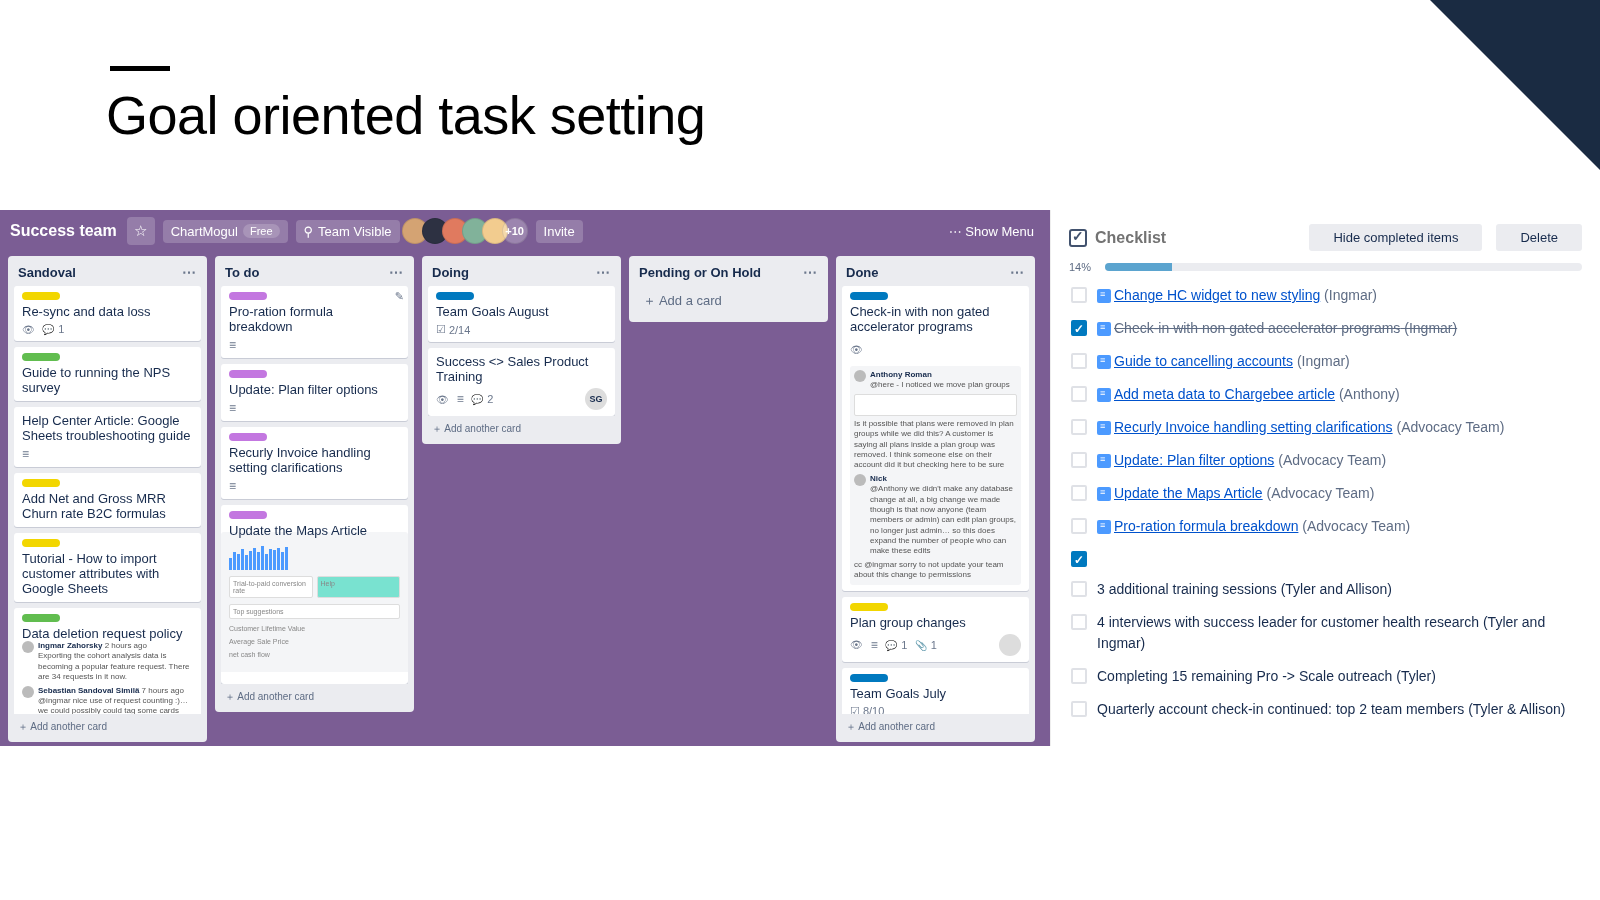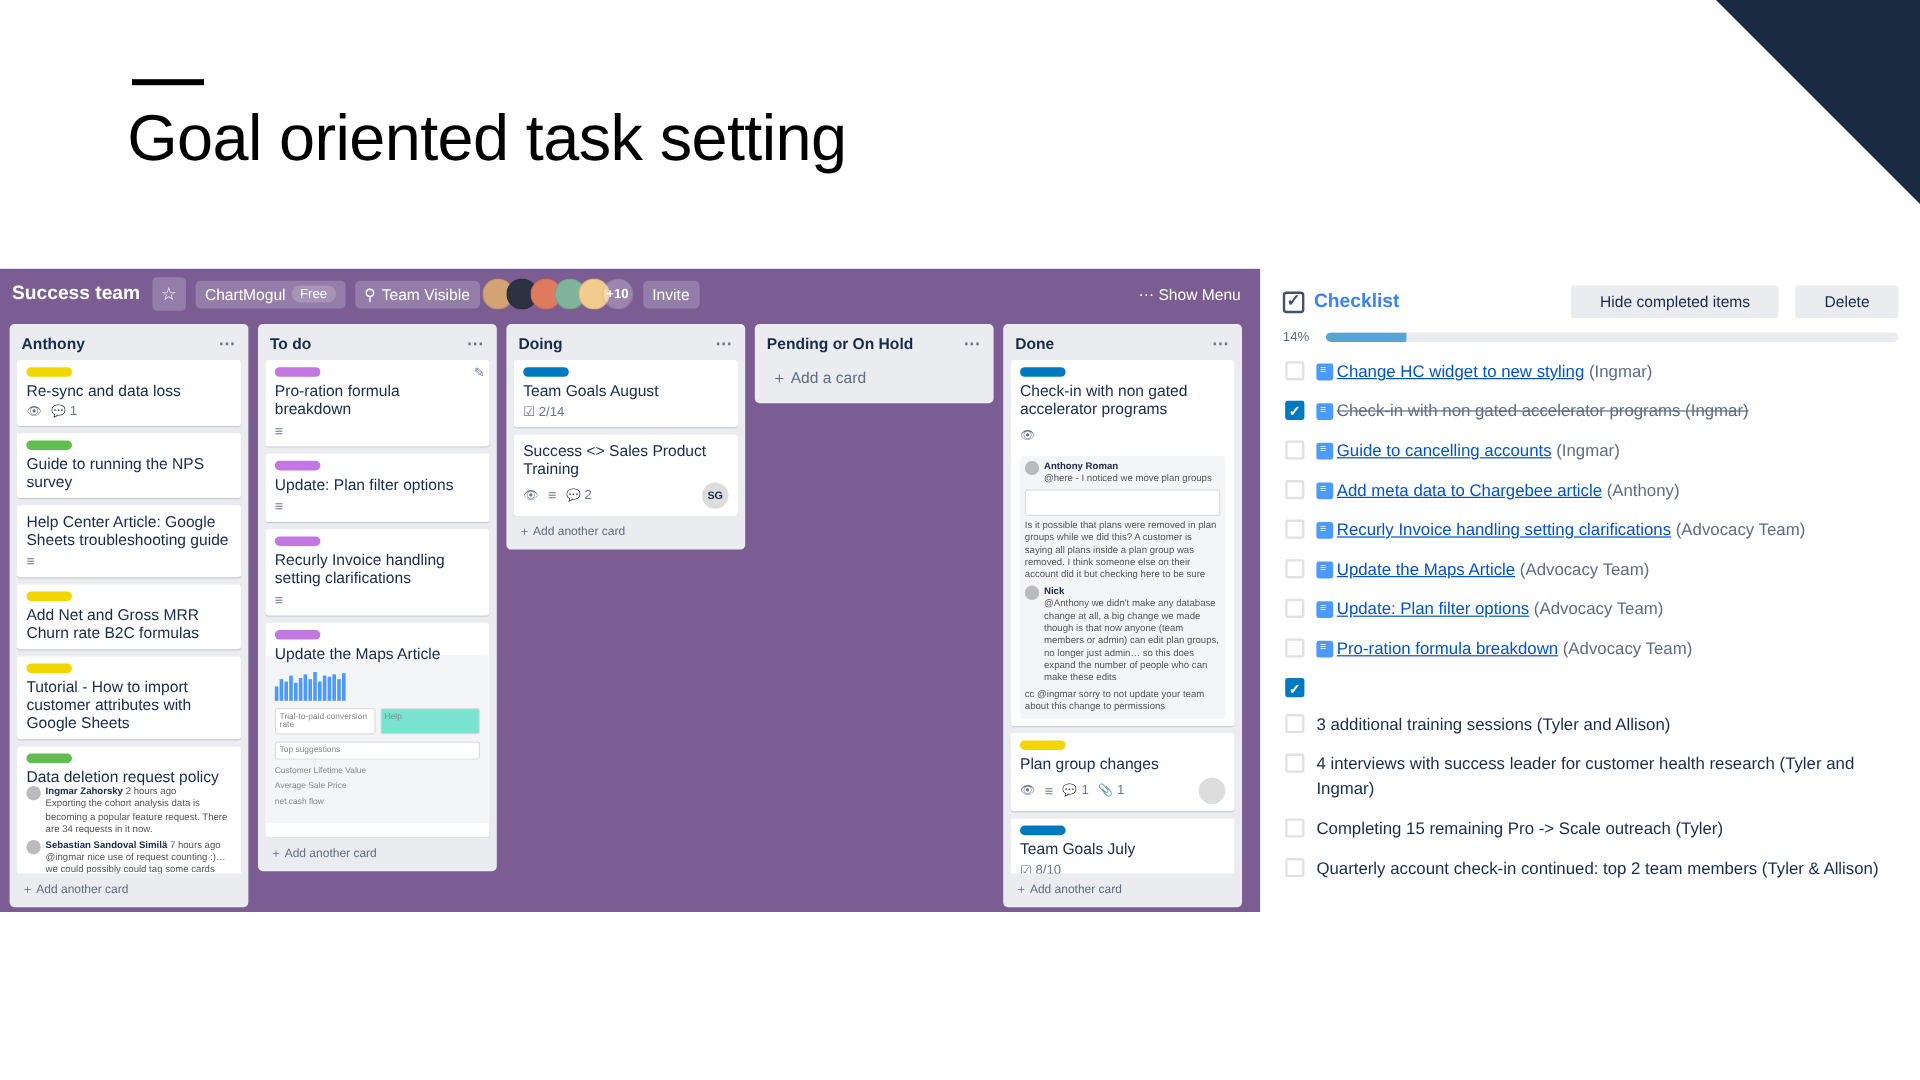--- a/index.html
+++ b/index.html
@@ -1,21 +1,21 @@
 <!DOCTYPE html>
 <html><head>
 <meta charset="utf-8">
 <style>
 * { box-sizing: border-box; margin: 0; padding: 0; font-family: -apple-system, BlinkMacSystemFont, "Segoe UI", Helvetica, Arial, sans-serif; }
 body { width: 1600px; height: 900px; background: #fff; position: relative; overflow: hidden; }
 .corner-triangle { position: absolute; top: 0; right: 0; width: 0; height: 0; border-left: 170px solid transparent; border-top: 170px solid #1a2b42; z-index: 5; }
 .slide-title-bar { position: absolute; top: 66px; left: 110px; width: 60px; height: 5px; background: #000; }
 .slide-title { position: absolute; top: 84px; left: 106px; font-size: 54px; font-weight: 400; color: #000; letter-spacing: -0.5px; }
 
-.app-wrap { position: absolute; top: 224px; left: 0; width: 1600px; height: 536px; display: flex; }
+.app-wrap { position: absolute; top: 210px; left: 0; width: 1600px; height: 536px; display: flex; }
 .trello-board { flex: 0 0 1050px; background: #7b5d94; display: flex; flex-direction: column; }
 .board-header { height: 42px; display: flex; align-items: center; padding: 0 10px; gap: 8px; color: #fff; font-size: 15px; }
 .board-title { font-weight: 700; font-size: 16px; margin-right: 2px; }
 .hdr-btn { background: rgba(255,255,255,0.2); border-radius: 4px; padding: 4px 8px; display: flex; align-items: center; gap: 5px; font-size: 13px; cursor: pointer; }
 .hdr-free { background: rgba(255,255,255,0.18); border-radius: 10px; padding: 1px 7px; font-size: 11px; }
 .star-icon { background: rgba(255,255,255,0.2); border-radius: 4px; width: 28px; height: 28px; display: flex; align-items: center; justify-content: center; cursor: pointer; }
 .avatars { display: flex; align-items: flex-end; }
 .avatar { width: 26px; height: 26px; border-radius: 50%; background: #ccc; border: 1px solid rgba(0,0,0,0.1); margin-left: -6px; display: flex; align-items: center; justify-content: center; font-size: 10px; background-size: cover; }
 .avatar.a1{background:#d4a373;} .avatar.a2{background:#2d3142;} .avatar.a3{background:#e07a5f;} .avatar.a4{background:#81b29a;} .avatar.a5{background:#f2cc8f;}
 .avatar.more { background: rgba(255,255,255,0.25); color:#fff; font-size:11px; font-weight:600;}
@@ -47,21 +47,21 @@
 
 .card-comments { font-size:8px; color:#555; line-height:1.3; }
 .card-comments .c-line { margin-bottom:3px; display:flex; gap:4px; }
 .c-av { width:12px; height:12px; border-radius:50%; background:#bbb; flex-shrink:0;}
 .c-name { font-weight:700; color:#172b4d;}
 
 .checklist-panel { flex: 1; background: #fff; padding: 14px 18px; overflow: hidden; border-left: 1px solid #eee;}
 .cl-header { display: flex; align-items: center; gap: 8px; margin-bottom: 10px; }
 .cl-check-icon { width:18px; height:18px; border:2px solid #42526e; border-radius:3px; position:relative;}
 .cl-check-icon::after { content:"✓"; position:absolute; top:-3px; left:1px; font-size:14px; color:#42526e; font-weight:bold;}
-.cl-title { font-size: 16px; font-weight: 600; color: #3b82f6; flex: 1; }
+.cl-title { font-size: 16px; font-weight: 600; color: #737373; flex: 1; }
 .cl-btn { background: #ebecf0; border-radius: 3px; padding: 6px 24px; font-size: 13px; color: #172b4d; cursor: pointer; margin-left: 6px; }
 .cl-progress-row { display: flex; align-items: center; gap: 8px; margin-bottom: 8px; }
 .cl-pct { font-size: 11px; color: #5e6c84; width: 28px; }
 .cl-bar { flex: 1; height: 8px; background: #ebecf0; border-radius: 4px; overflow: hidden; }
 .cl-fill { height: 100%; background: #5ba4cf; width: 14%; }
 .cl-items { display:flex; flex-direction:column; gap:4px; }
 .cl-item { display: flex; align-items: flex-start; gap: 10px; padding: 4px 2px; font-size: 14px; color: #172b4d; line-height:1.5;}
 .cl-box { width: 16px; height: 16px; border: 2px solid #dfe1e6; border-radius: 2px; flex-shrink: 0; margin-top: 2px; cursor:pointer; position:relative;}
 .cl-box.checked { background: #0079bf; border-color: #0079bf; }
 .cl-box.checked::after { content:"✓"; color:#fff; font-size:12px; position:absolute; top:-2px; left:1px; font-weight:bold;}
@@ -109,21 +109,21 @@
       </div>
       <span class="hdr-btn">Invite</span>
       <div class="spacer"></div>
       <span class="show-menu">⋯ <span>Show Menu</span></span>
     </div>
 
     <div class="lists-row">
 
       <div class="list">
         <div class="list-header">
-          <span>Anthony</span>
+          <span>Sandoval</span>
           <span class="list-menu">⋯</span>
         </div>
         <div class="cards">
           <div class="card">
             <div class="labels">
                 <div class="label yellow"></div>
               </div>
             <div>Re-sync and data loss</div>
             <div class="card-meta">
                 <span class="meta-item eye-ic"></span>
@@ -388,25 +388,25 @@
         <div class="cl-item">
           <div class="cl-box"></div>
           <div class="cl-text"><span class="doc-ic"></span><span class="cl-link">Add meta data to Chargebee article</span><span class="cl-assignee">  (Anthony)</span></div>
         </div>
         <div class="cl-item">
           <div class="cl-box"></div>
           <div class="cl-text"><span class="doc-ic"></span><span class="cl-link">Recurly Invoice handling setting clarifications</span><span class="cl-assignee">  (Advocacy Team)</span></div>
         </div>
         <div class="cl-item">
           <div class="cl-box"></div>
+          <div class="cl-text"><span class="doc-ic"></span><span class="cl-link">Update: Plan filter options</span><span class="cl-assignee">  (Advocacy Team)</span></div>
+        </div>
+        <div class="cl-item">
+          <div class="cl-box"></div>
           <div class="cl-text"><span class="doc-ic"></span><span class="cl-link">Update the Maps Article</span><span class="cl-assignee">  (Advocacy Team)</span></div>
-        </div>
-        <div class="cl-item">
-          <div class="cl-box"></div>
-          <div class="cl-text"><span class="doc-ic"></span><span class="cl-link">Update: Plan filter options</span><span class="cl-assignee">  (Advocacy Team)</span></div>
         </div>
         <div class="cl-item">
           <div class="cl-box"></div>
           <div class="cl-text"><span class="doc-ic"></span><span class="cl-link">Pro-ration formula breakdown</span><span class="cl-assignee">  (Advocacy Team)</span></div>
         </div>
         <div class="cl-item cl-done">
           <div class="cl-box checked"></div>
         </div>
         <div class="cl-item">
           <div class="cl-box"></div>

